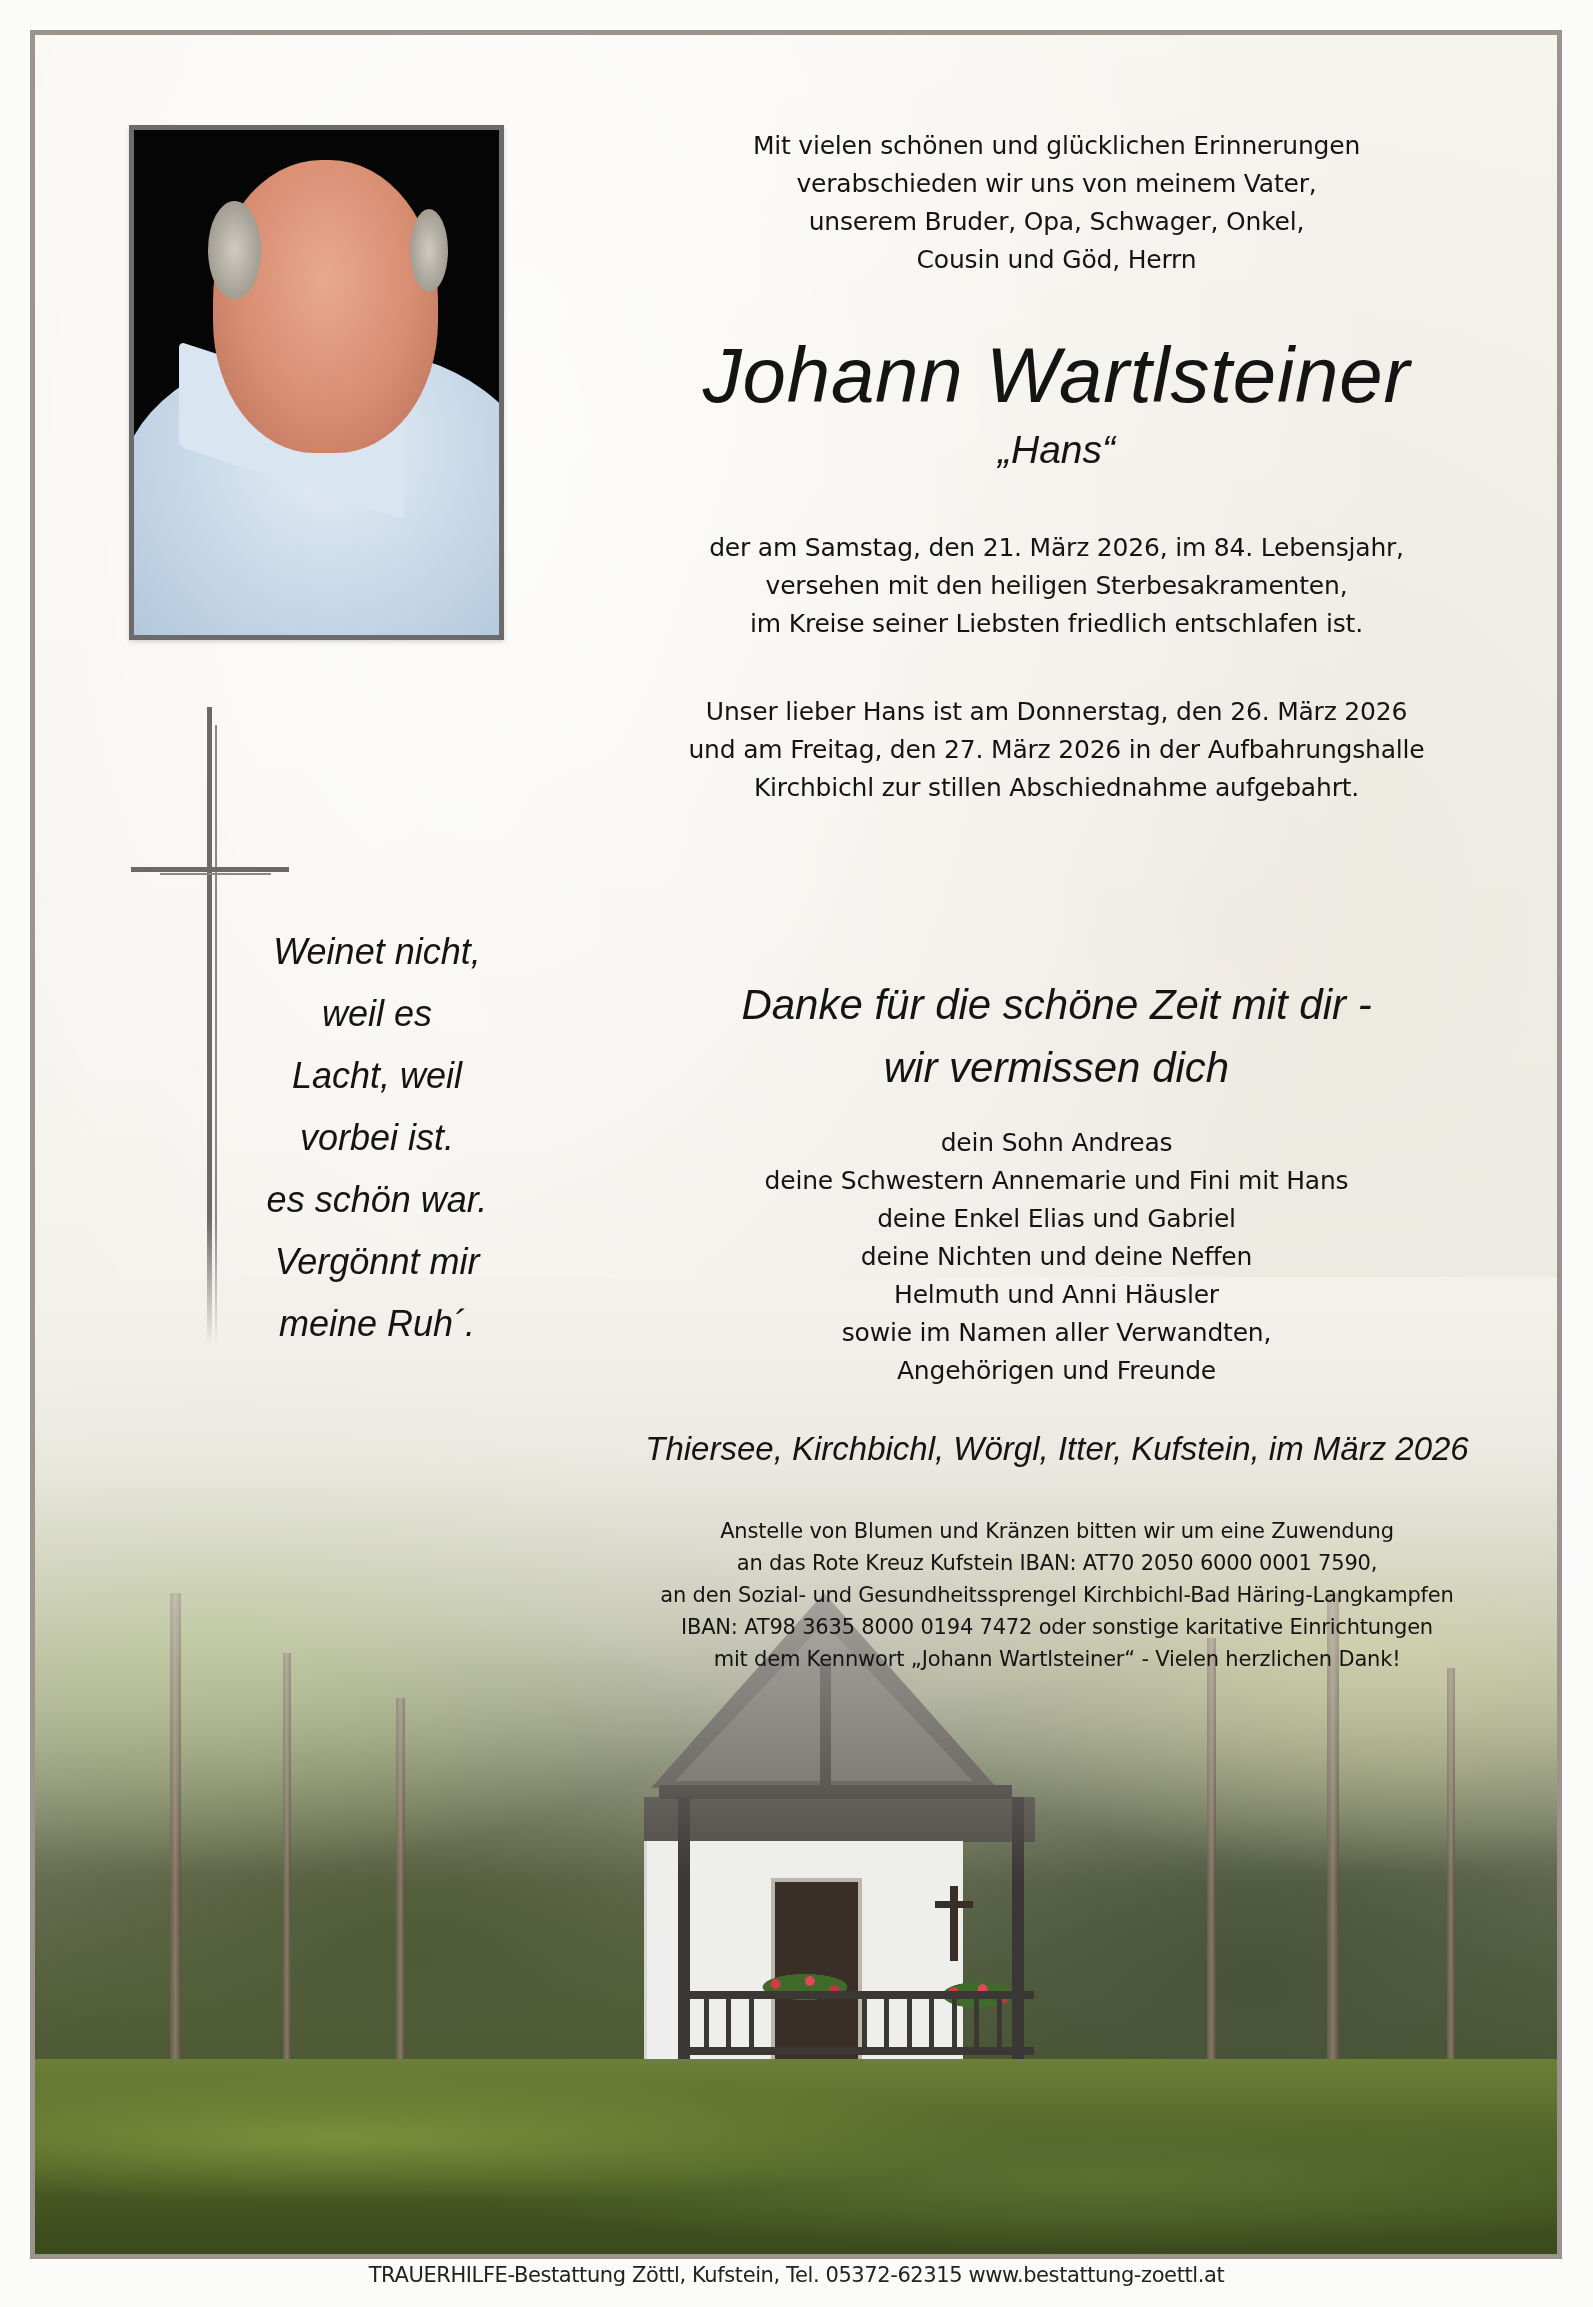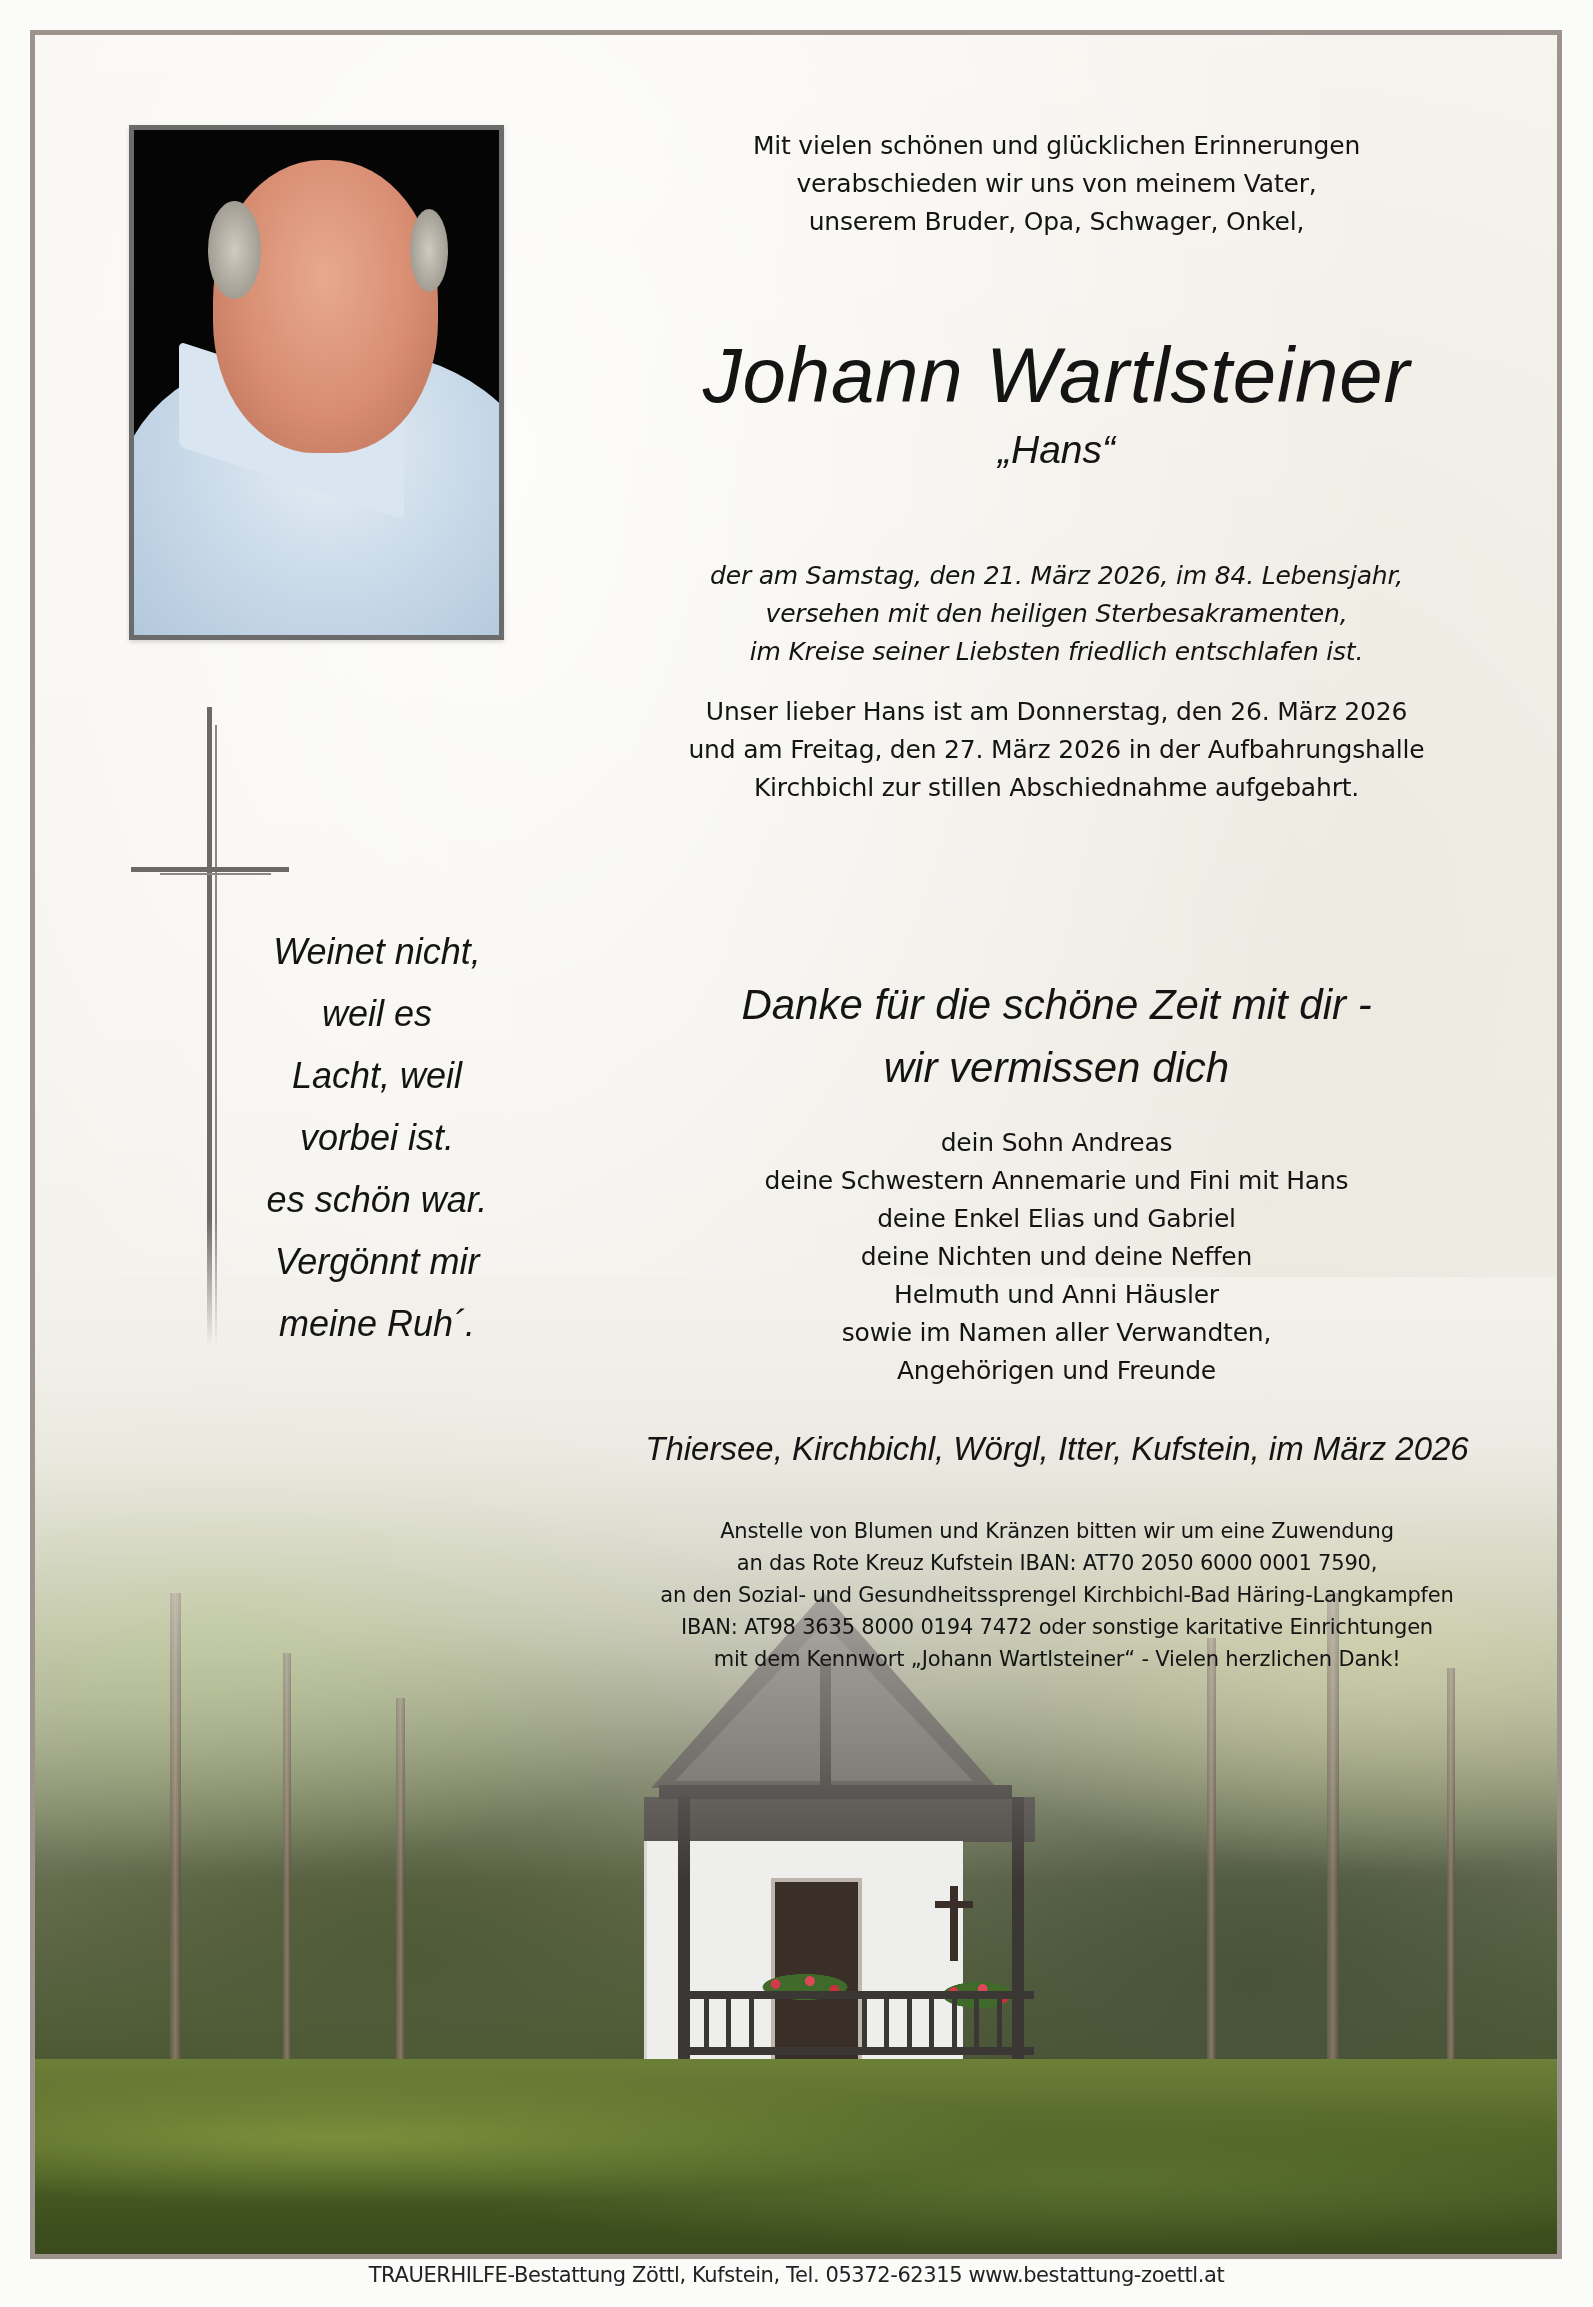--- a/index.html
+++ b/index.html
@@ -98,21 +98,21 @@
   .cross-h1 { position: absolute; left: 96px; top: 832px; width: 158px; height: 4.5px; background: #6c6a68; z-index: 5; }
   .cross-h2 { position: absolute; left: 125px; top: 838px; width: 111px; height: 2.3px; background: #8a8886; z-index: 5; }
 
   
   .text { position: absolute; z-index: 6; text-align: center; white-space: nowrap; }
   .sans { font-family: "DejaVu Sans", sans-serif; font-size: 25px; line-height: 38px; letter-spacing: -0.2px; color: #141414; }
   .script { font-family: Liberation Sans, sans-serif; font-style: italic; color: #141414; }
   .intro { left: 571px; width: 901px; top: 92px; }
   .name { left: 571px; width: 901px; top: 291px; font-size: 78px; line-height: 98px; font-weight: normal; letter-spacing: 0.8px; }
   .nickname { left: 571px; width: 901px; top: 391px; font-size: 39px; line-height: 48px; }
-  .death { left: 571px; width: 901px; top: 522px; font-style: italic; }
+  .death { left: 571px; width: 901px; top: 494px; }
   .viewing { left: 571px; width: 901px; top: 658px; }
   .burial { left: 571px; width: 901px; top: 813px; }
   .thanks { left: 571px; width: 901px; top: 938px; font-size: 42px; line-height: 63px; }
   .mourners { left: 571px; width: 901px; top: 1089px; }
   .places { left: 541px; width: 962px; top: 1391px; font-size: 33px; line-height: 45px; }
   .donation { left: 541px; width: 962px; top: 1480px; font-size: 21px; line-height: 32px; letter-spacing: -0.2px; }
   .poem { left: 203px; width: 278px; top: 886px; font-size: 36px; line-height: 62px; }
   .footer { position: absolute; left: 0; width: 1593px; top: 2263px; text-align: center; font-family: "DejaVu Sans", sans-serif; font-size: 21px; color: #222; letter-spacing: -0.4px; }
   b { font-weight: normal; }
   .line { display: block; }
@@ -183,20 +183,21 @@
     <span class="line">vorbei ist.</span>
     <span class="line">es schön war.</span>
     <span class="line">Vergönnt mir</span>
     <span class="line">meine Ruh´.</span>
   </div>
 
   <div class="text sans intro">
     <span class="line">Mit vielen schönen und glücklichen Erinnerungen</span>
     <span class="line">verabschieden wir uns von meinem Vater,</span>
     <span class="line">unserem Bruder, Opa, Schwager, Onkel,</span>
+    <span class="line">Cousin und Göd, Herrn</span>
   </div>
 
   <div class="text script name">Johann Wartlsteiner</div>
   <div class="text script nickname">„Hans“</div>
 
   <div class="text sans death">
     <span class="line">der am Samstag, den 21. März 2026, im 84. Lebensjahr,</span>
     <span class="line">versehen mit den heiligen Sterbesakramenten,</span>
     <span class="line">im Kreise seiner Liebsten friedlich entschlafen ist.</span>
   </div>

